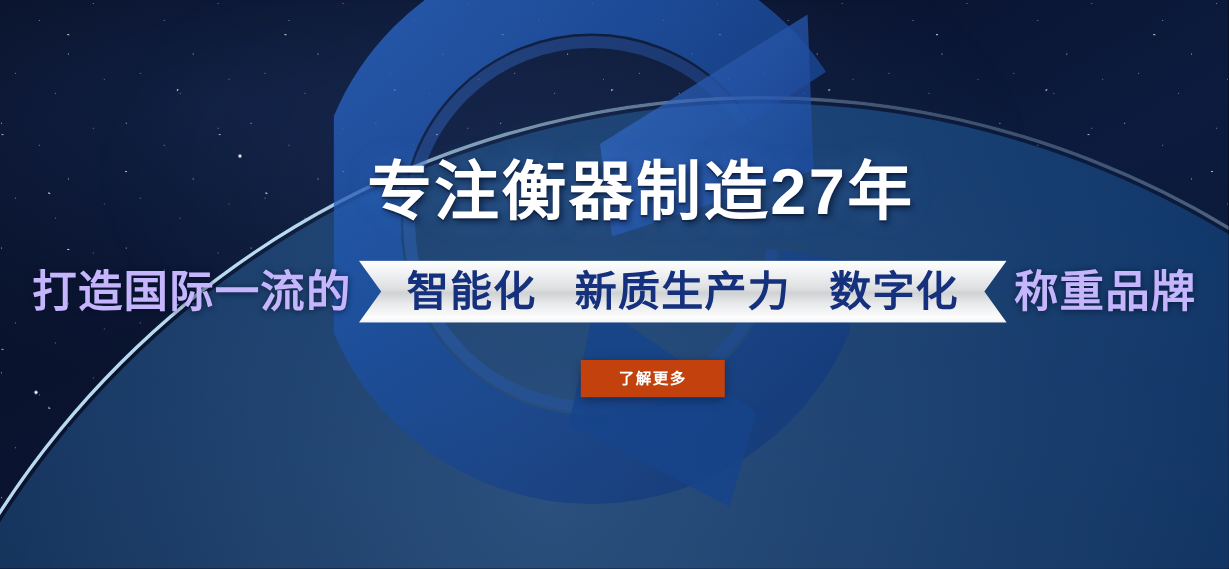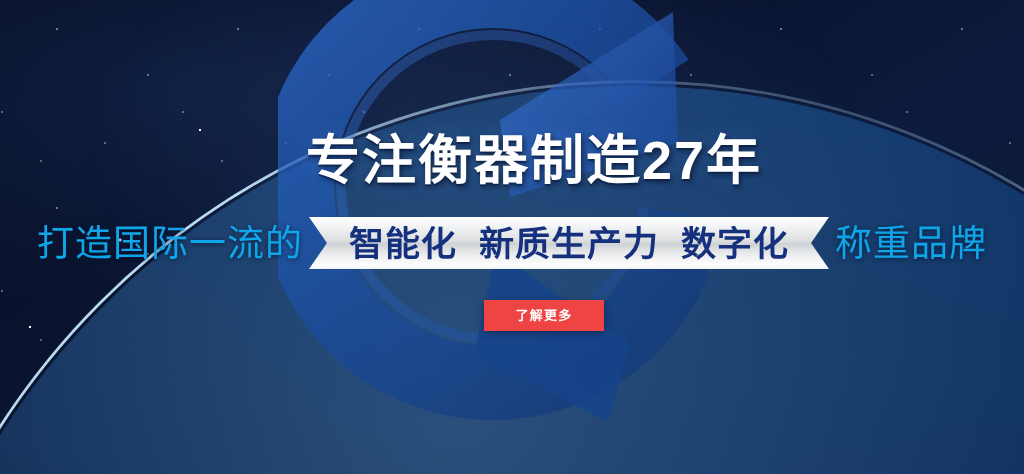--- a/index.html
+++ b/index.html
@@ -164,22 +164,22 @@
     left: 0; right: 0;
     top: 214px;
     height: 58px;
     display: flex;
     align-items: center;
     justify-content: center;
     gap: 0;
   }
   .sub-text {
     font-size: 37px;
-    font-weight: 400;
-    color: #0ea5e9;
+    font-weight: 700;
+    color: #c4b5fd;
     letter-spacing: 1px;
     white-space: nowrap;
     text-shadow: 0 1px 5px rgba(5,16,42,0.75);
     line-height: 1;
   }
   .sub-left  { padding-right: 6px; }
   .sub-right { padding-left: 6px; }
 
   
   .ribbon {
@@ -199,21 +199,21 @@
         #fdfdfd 92%,
         #f2f3f4 100%);
     -webkit-clip-path: polygon(0% 0%, 100% 0%, 100% 100%, 0% 100%, 3.2% 50%);
             clip-path: polygon(0% 0%, 100% 0%, 100% 100%, 0% 100%, 3.2% 50%);
     box-shadow: 0 2px 7px rgba(0,0,0,0.38);
   }
   
   .ribbon-inner {
     display: flex;
     align-items: baseline;
-    gap: 22px;
+    gap: 32px;
   }
   .ribbon-word {
     font-size: 35px;
     font-weight: 700;
     color: #15307d;
     letter-spacing: 1px;
     line-height: 1;
     white-space: nowrap;
   }
   .notch-left, .notch-right {
@@ -224,21 +224,21 @@
   }
   .notch-right { right: -1px; }
 
   
   .cta {
     position: absolute;
     left: 484px;
     top: 300px;
     width: 120px;
     height: 31px;
-    background: #ef4444;
+    background: #c2410c;
     border: 0;
     display: flex;
     align-items: center;
     justify-content: center;
     cursor: pointer;
     box-shadow: 0 2px 8px rgba(0,0,0,0.35);
   }
   .cta-label {
     color: #ffffff;
     font-size: 13px;

